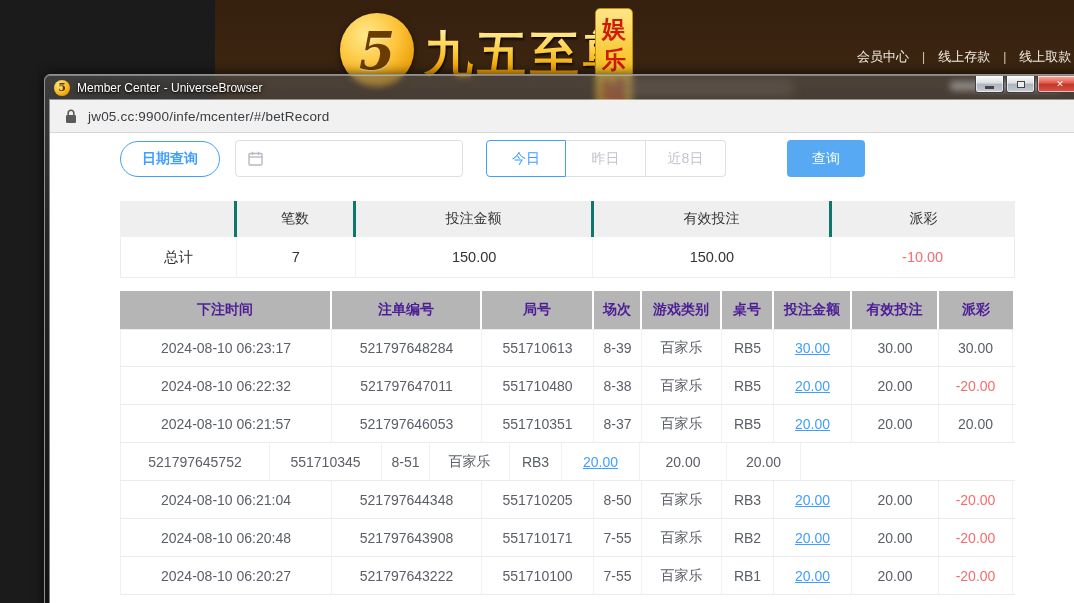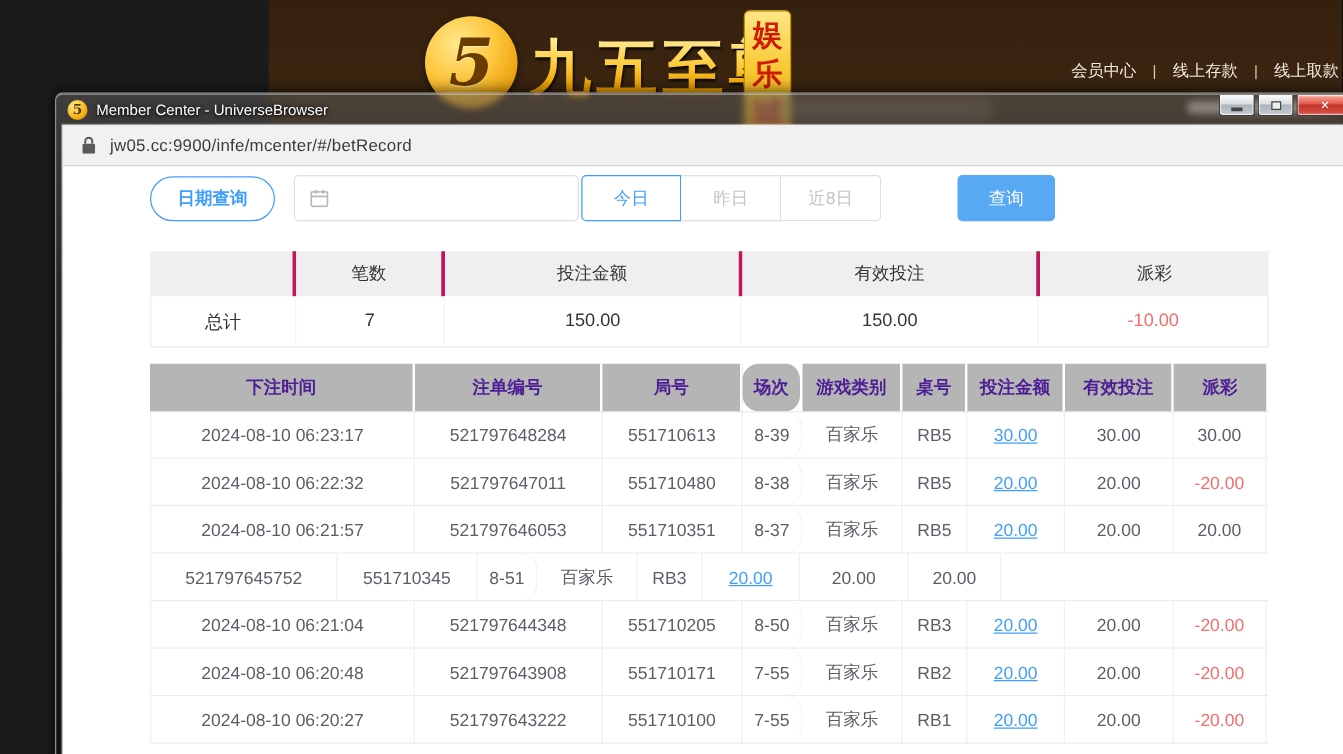--- a/index.html
+++ b/index.html
@@ -72,34 +72,34 @@
 
   .filters { display:flex; align-items:center; height:37px; margin-bottom:24px; }
   .pill-btn { height:36px; padding:0 21px; border-radius:18px; background:#fff; font-size:14px;
               display:flex; align-items:center; cursor:pointer; }
   .pill-btn.active { border:1px solid #409eff; color:#409eff; font-weight:bold; }
   .pill-btn.inactive { border:1px solid #d9dce3; color:#6d7380; margin-left:14px; }
   .date-input { height:37px; width:228px; margin-left:15px; border:1px solid #dcdfe6; border-radius:4px;
                 background:#fff; display:flex; align-items:center; padding:0 12px; }
   .date-input svg { flex:none; margin-right:9px; }
   .date-text { font-size:14.5px; color:#50545b; white-space:nowrap; }
-  .btn-group { display:flex; margin-left:2px; height:37px;justify-content:flex-end; }
+  .btn-group { display:flex; margin-left:23px; height:37px;justify-content:flex-end; }
   .seg { width:80px; height:37px; background:#fff; border:1px solid #dcdfe6; border-left:none;
          display:flex; align-items:center; justify-content:center; font-size:14px; color:#c0c4cc; cursor:pointer; }
   .seg:first-child { border-left:1px solid #dcdfe6; border-radius:4px 0 0 4px; }
   .seg:last-child { border-radius:0 4px 4px 0; }
   .seg.active { border:1px solid #409eff; color:#409eff; }
   .search-btn { height:37px; width:78px; margin-left:61px; background:#57a9f3; border:none; border-radius:4px;
                 color:#fff; font-size:14px; display:flex; align-items:center; justify-content:center; cursor:pointer; }
 
   
   .summary { width:895px; margin-bottom:13px; }
   .sum-head { display:flex; height:36px; }
   .sum-head .cell { background:#efefef; color:#333; font-size:14px; display:flex; align-items:center;
-                    justify-content:center; border-right:3px solid #be185d; }
+                    justify-content:center; border-right:3px solid #0f766e; }
   .sum-head .cell:last-child { border-right:none; }
   .sum-row { display:flex; height:41px; border:1px solid #ececec; border-top:none; }
   .sum-row .cell { font-size:14.5px; color:#333; display:flex; align-items:center; justify-content:center;
                    border-right:1px solid #f2f2f2; }
   .sum-row .cell:last-child { border-right:none; }
   .sc0 { width:117px; } .sc1 { width:119px; } .sc2 { width:238px; } .sc3 { width:238px; } .sc4 { width:183px; }
   .sum-row .sc0 { width:116px; } .sum-row .sc4 { width:183px; }
   .neg { color:#f56c6c !important; }
 
   
@@ -107,21 +107,21 @@
   .t-head { display:flex; height:38px; }
   .t-head .tcell { background:#b5b5b5; color:#4c1d95; font-size:14px; font-weight:bold;
                    display:flex; align-items:center; justify-content:center; border-right:2px solid #fff; }
   .t-head .tcell:last-child { border-right:none; }
   .trow { display:flex; height:38px; border-bottom:1px solid #ebebeb; background:#fff; }
   .trow:first-child { border-top:1px solid #ebebeb; }
   .trow .tcell { font-size:14px; color:#5a5e66; display:flex; align-items:center; justify-content:center;
                  border-right:1px solid #f0f0f0; }
   .trow .tcell:first-child { border-left:1px solid #f0f0f0; }
   .trow .tcell:last-child { border-right:1px solid #f0f0f0; }
-  .c0 { width:212px; } .c1 { width:150px; } .c2 { width:112px; } .c3 { width:48px;border-radius:13px; }
+  .c0 { width:212px; } .c1 { width:150px; } .c2 { width:112px; } .c3 { width:48px; }
   .c4 { width:80px; } .c5 { width:52px; } .c6 { width:78px; } .c7 { width:87px; } .c8 { width:74px; }
   .betlink { color:#409eff; text-decoration:underline; cursor:pointer; }
 </style>
 </head>
 <body>
 
 <div class="page">
 
   <div class="banner"></div>
   <div class="logo-circle">

